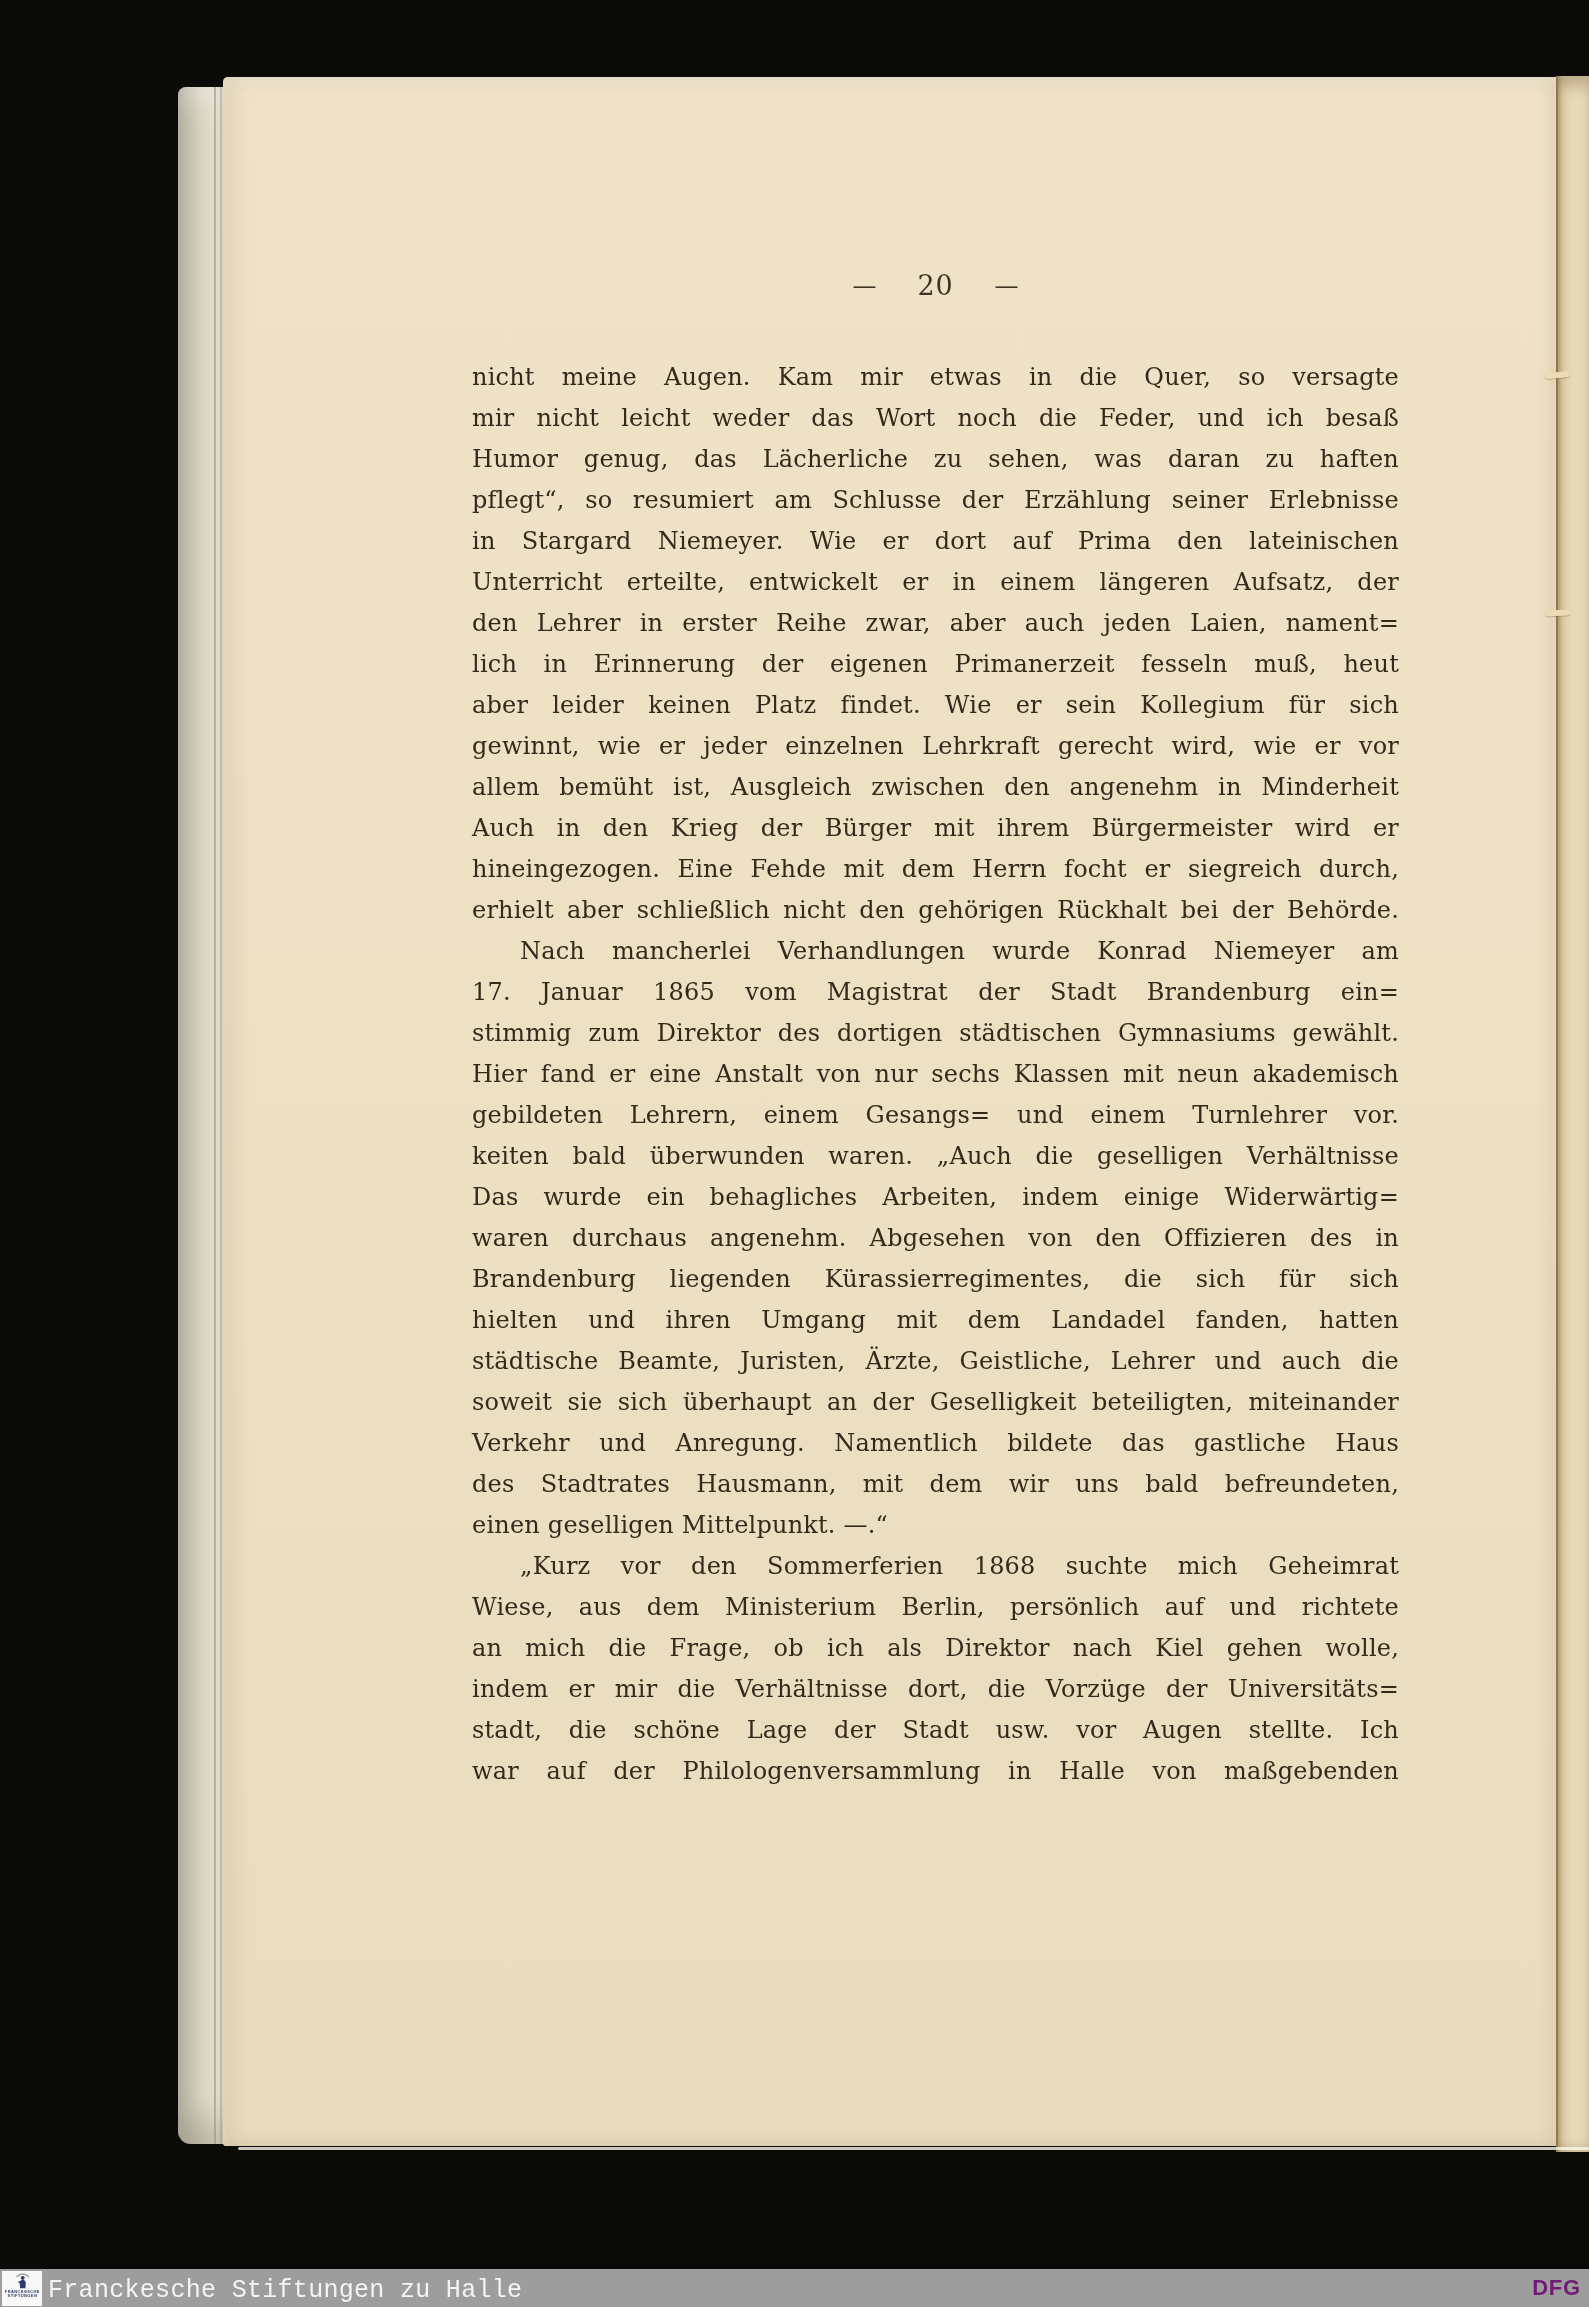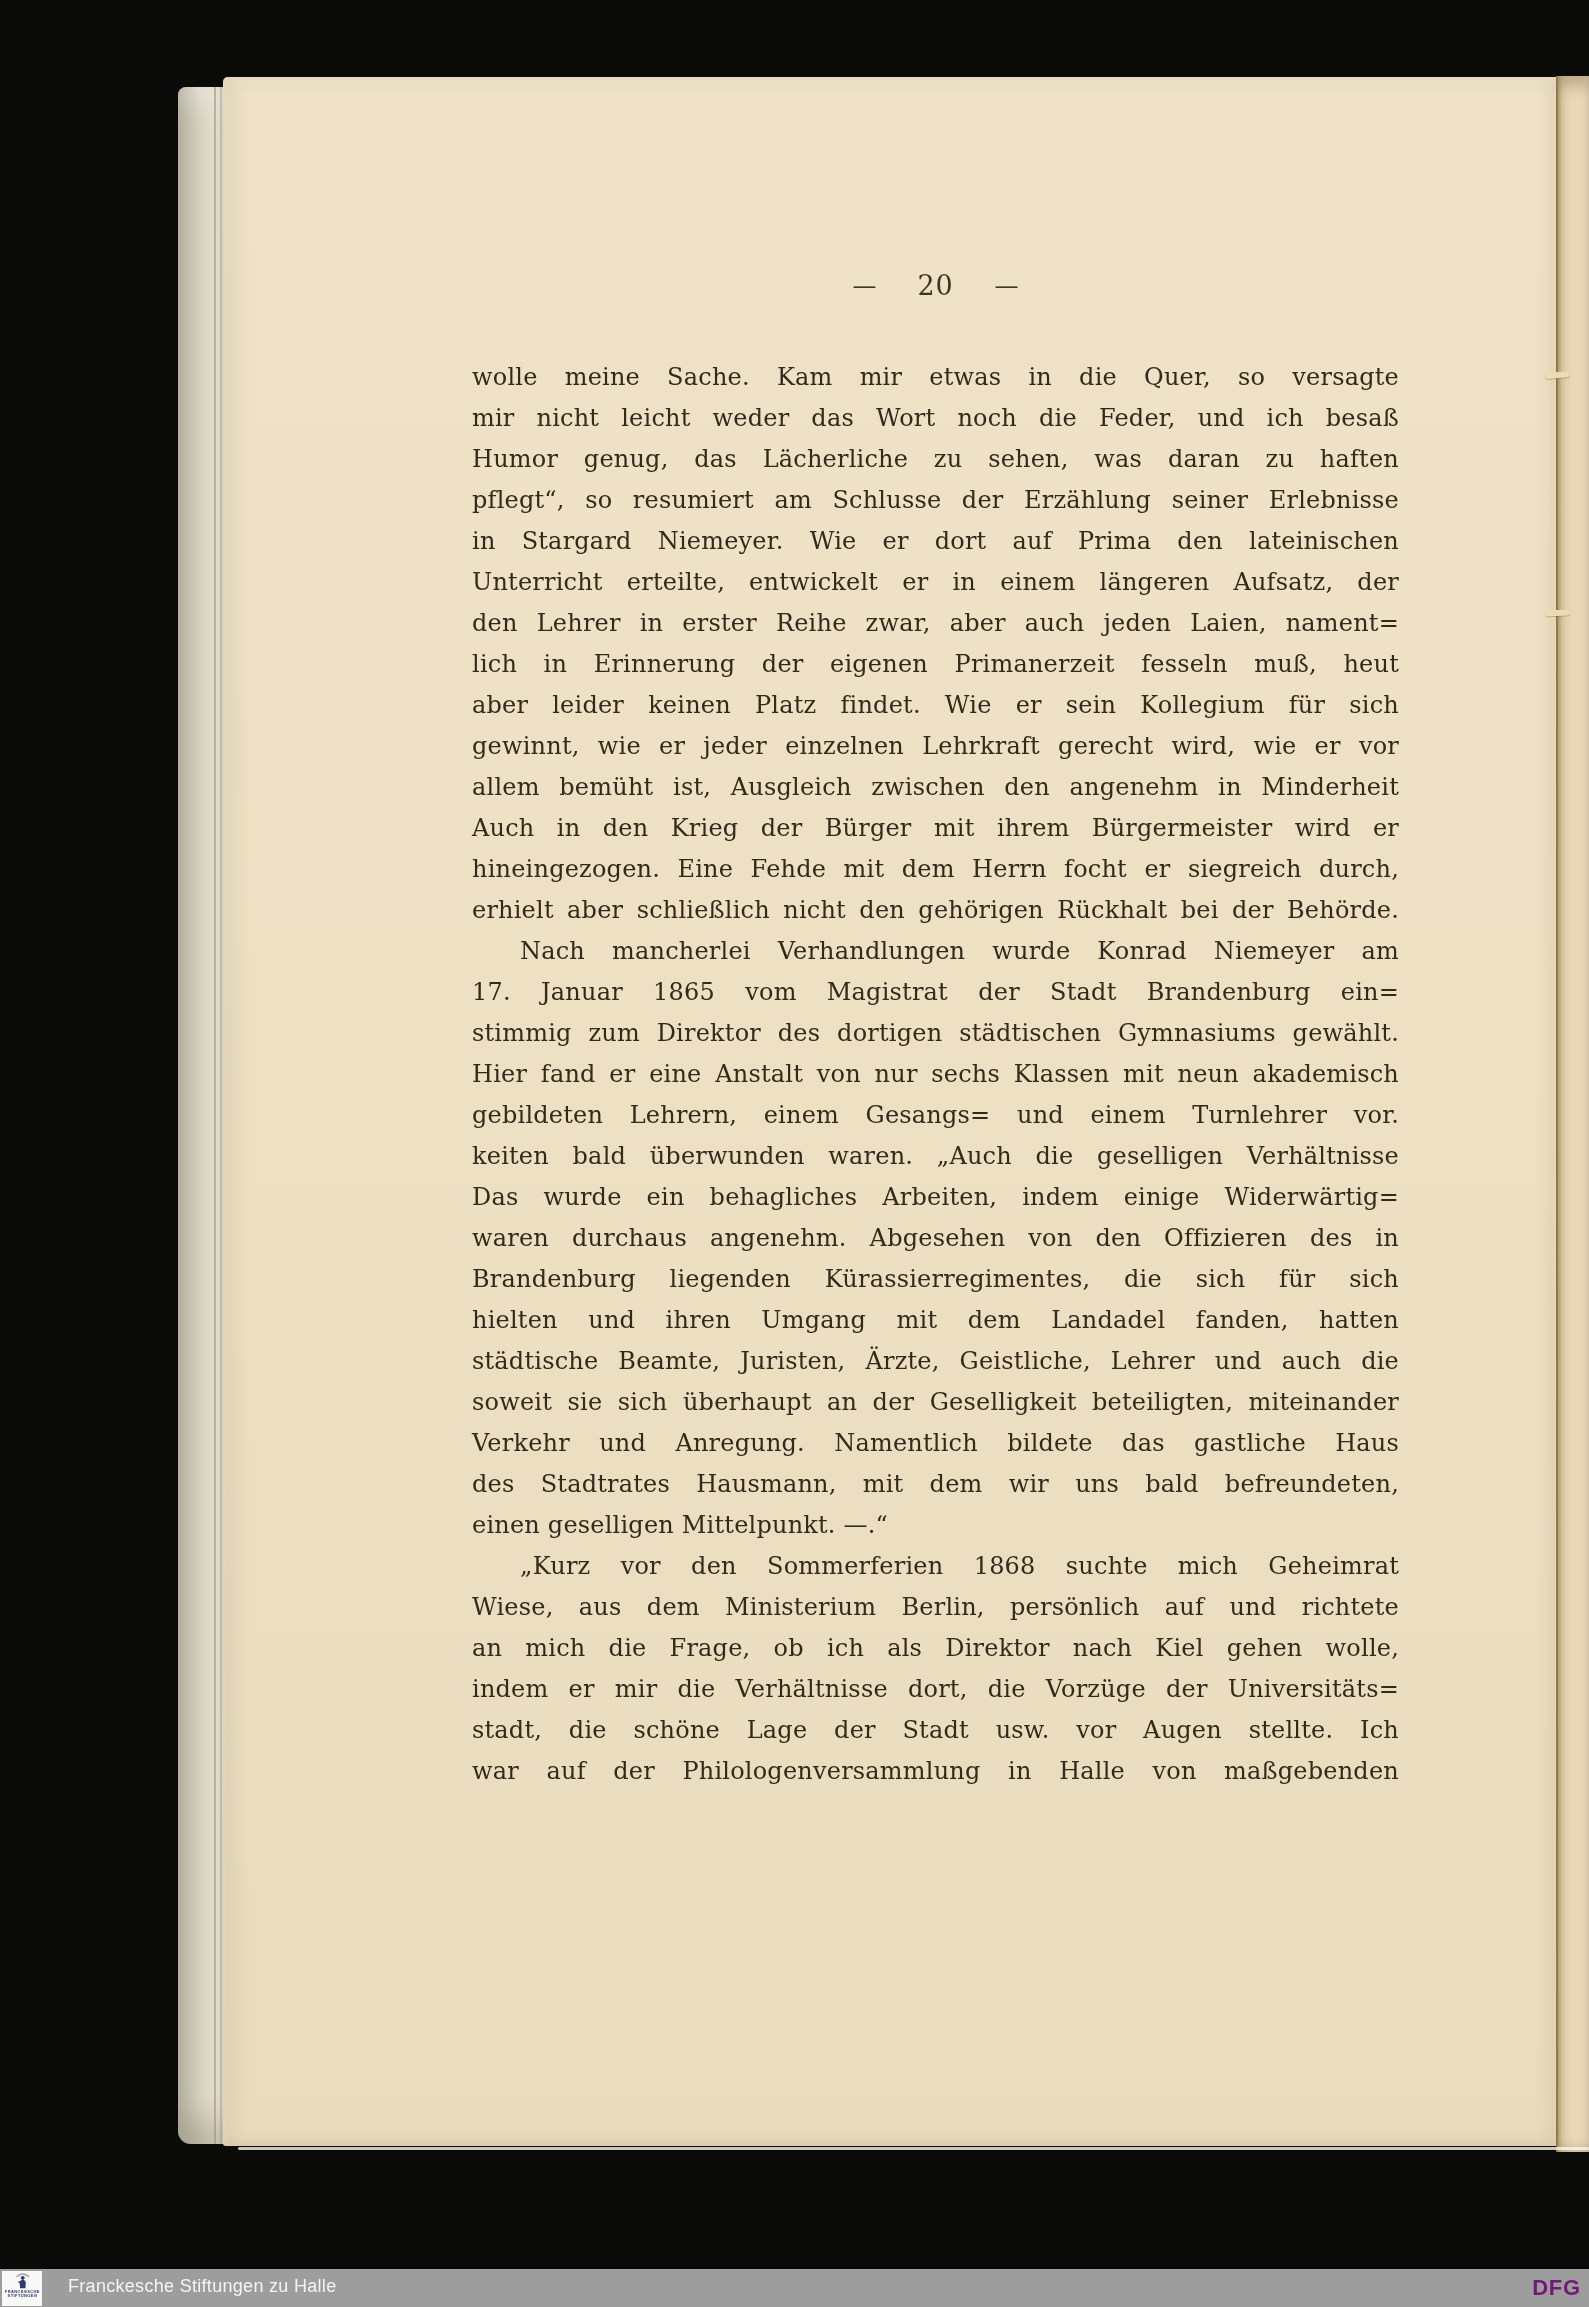--- a/index.html
+++ b/index.html
@@ -76,23 +76,22 @@
     background:#f8f8f6;display:flex;flex-direction:column;align-items:center;
     justify-content:flex-start;padding-top:1.6px;box-sizing:border-box;
     cursor:pointer;
   }
   .logo-caption{
     font-family:"Liberation Sans",sans-serif;font-size:4px;line-height:4.8px;
     font-weight:bold;color:#2e3b6d;letter-spacing:0.4px;text-align:center;
   }
   .institution-name{
     position:absolute;left:48px;top:7.2px;
-    font-family:Liberation Sans, sans-serif;font-size:18px;color:#f4f4f2;
+    font-family:Liberation Mono, monospace;font-size:25px;color:#f4f4f2;
     letter-spacing:0.3px;
-    margin-left:20px;
   }
   .dfg-logo{
     position:absolute;right:8px;top:5.6px;
     font-family:"Liberation Sans",sans-serif;font-weight:800;font-size:22px;
     color:#701a75;letter-spacing:0.8px;cursor:pointer;
   }
 </style>
 </head>
 <body>
 
@@ -103,21 +102,21 @@
     <div class="edge-line l2"></div>
   </div>
 
   <div class="page-main">
     <div class="page-number-row">
       <span>—</span>
       <span class="num">20</span>
       <span>—</span>
     </div>
     <div class="text-block">
-        <div class="line">wolle meine Sache.  Kam mir etwas in die Quer, so versagte</div>
+        <div class="line">nicht meine Augen.  Kam mir etwas in die Quer, so versagte</div>
         <div class="line">mir nicht leicht weder das Wort noch die Feder, und ich besaß</div>
         <div class="line">Humor genug, das Lächerliche zu sehen, was daran zu haften</div>
         <div class="line">pflegt“, so resumiert am Schlusse der Erzählung seiner Erlebnisse</div>
         <div class="line">in Stargard Niemeyer.  Wie er dort auf Prima den lateinischen</div>
         <div class="line">Unterricht erteilte, entwickelt er in einem längeren Aufsatz, der</div>
         <div class="line">den Lehrer in erster Reihe zwar, aber auch jeden Laien, nament=</div>
         <div class="line">lich in Erinnerung der eigenen Primanerzeit fesseln muß, heut</div>
         <div class="line">aber leider keinen Platz findet.  Wie er sein Kollegium für sich</div>
         <div class="line">gewinnt, wie er jeder einzelnen Lehrkraft gerecht wird, wie er vor</div>
         <div class="line">allem bemüht ist, Ausgleich zwischen den angenehm in Minderheit</div>

